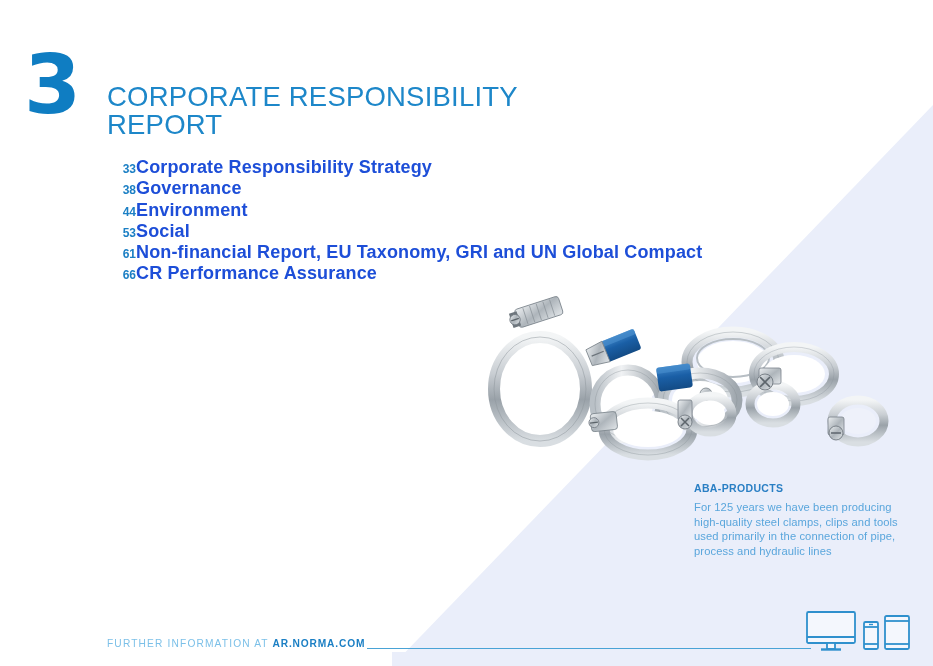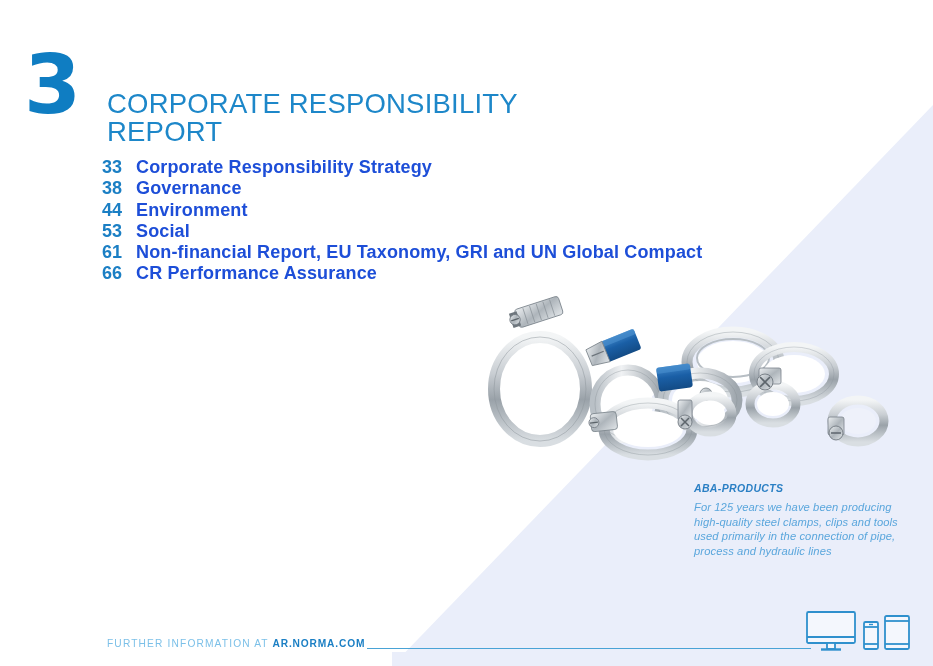--- a/index.html
+++ b/index.html
@@ -48,21 +48,21 @@
     color: #0f7dc2;
     letter-spacing: -2px;
     font-family: "DejaVu Sans", sans-serif;
     z-index: 3;
   }
 
   
   .heading {
     position: absolute;
     left: 107px;
-    top: 90px;
+    top: 83px;
     width: 520px;
     font-size: 27.5px;
     line-height: 28px;
     font-weight: 400;
     letter-spacing: 0.2px;
     color: #1d87c9;
     z-index: 3;
   }
 
   
@@ -73,23 +73,24 @@
     z-index: 3;
   }
   .toc-row {
     display: flex;
     align-items: baseline;
     height: 21.3px;
   }
   .toc-page {
     width: 34px;
     flex: 0 0 34px;
-    font-size: 18px;
+    font-size: 12px;
     font-weight: 700;
     color: #1b7fc4;
+    text-align: right;
   }
   .toc-label {
     font-size: 18px;
     font-weight: 700;
     color: #1d4ed8;
     letter-spacing: 0.15px;
   }
 
   
   .photo {
@@ -102,21 +103,20 @@
   }
   .photo svg { display: block; width: 100%; height: 100%; }
 
   
   .caption {
     position: absolute;
     left: 694px;
     top: 482px;
     width: 215px;
     z-index: 3;
-    font-style: italic;
   }
   .caption-title {
     font-size: 10.5px;
     font-weight: 700;
     color: #2a7fc4;
     letter-spacing: 0.35px;
     margin-bottom: 6px;
   }
   .caption-body {
     font-size: 11.2px;

